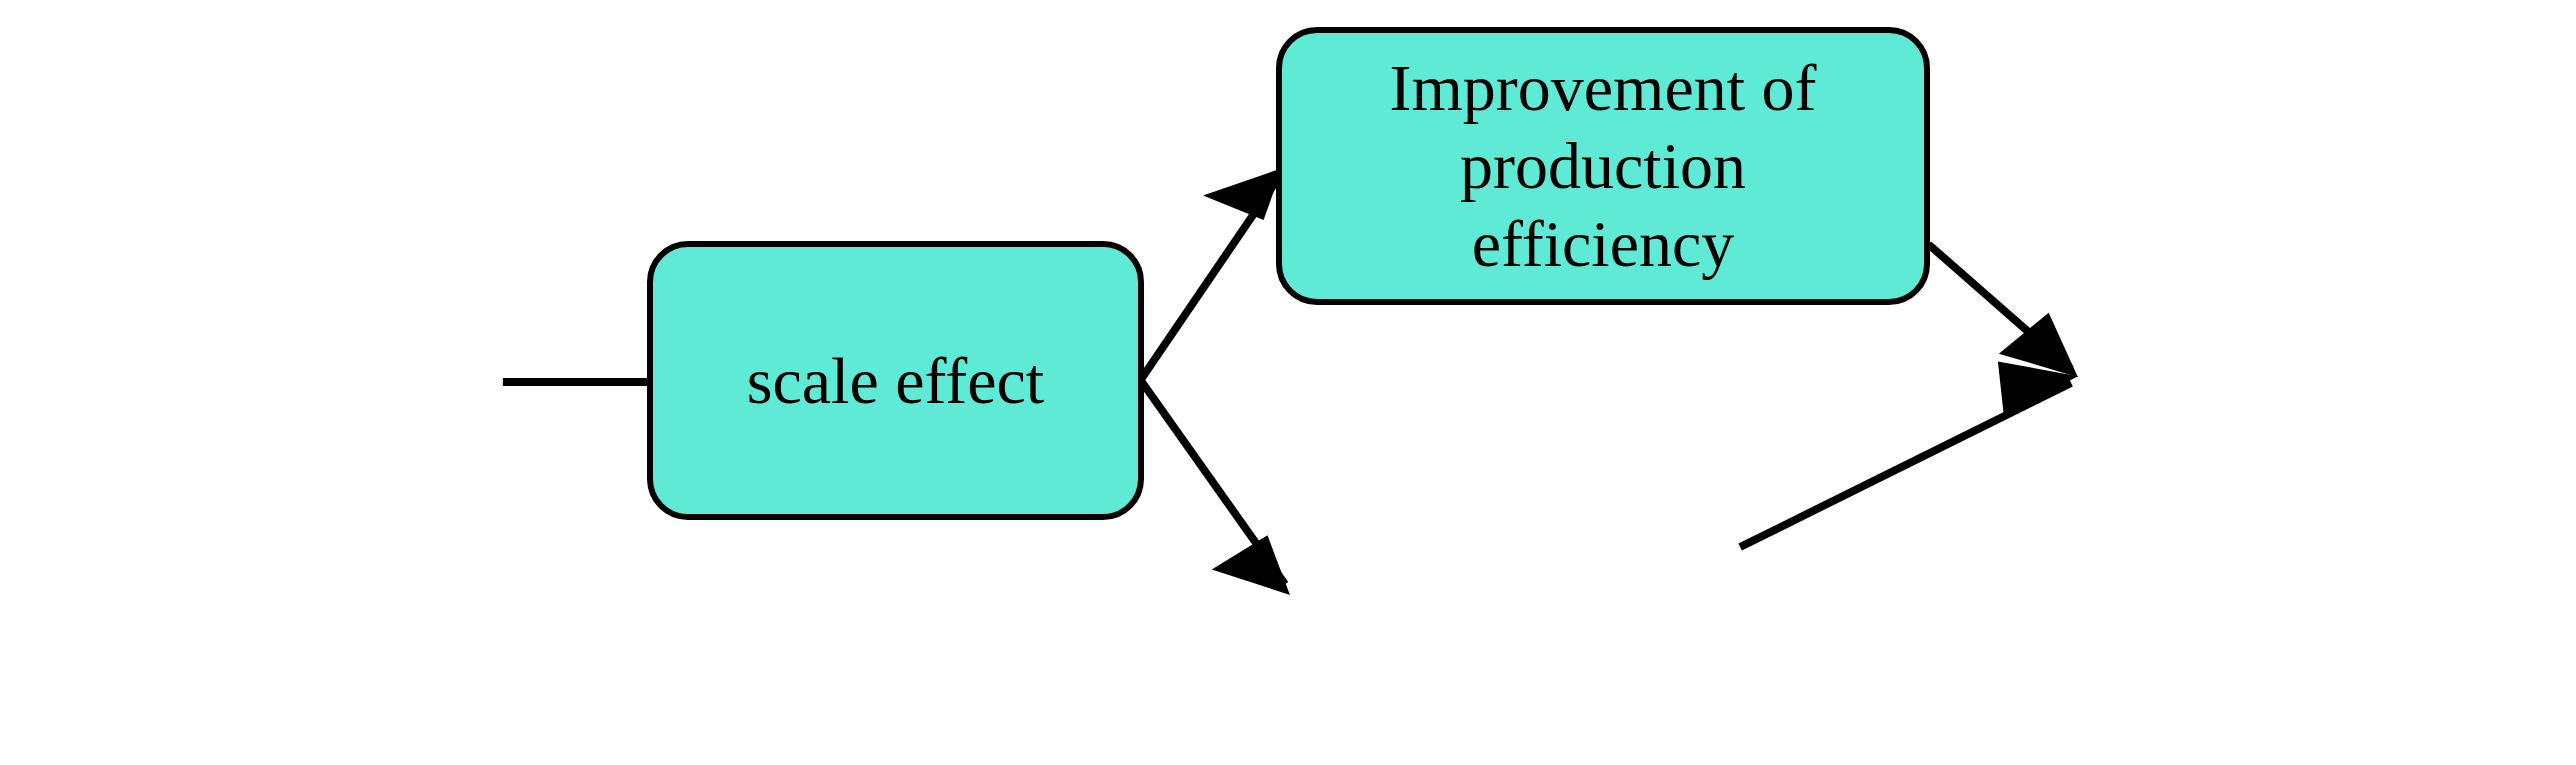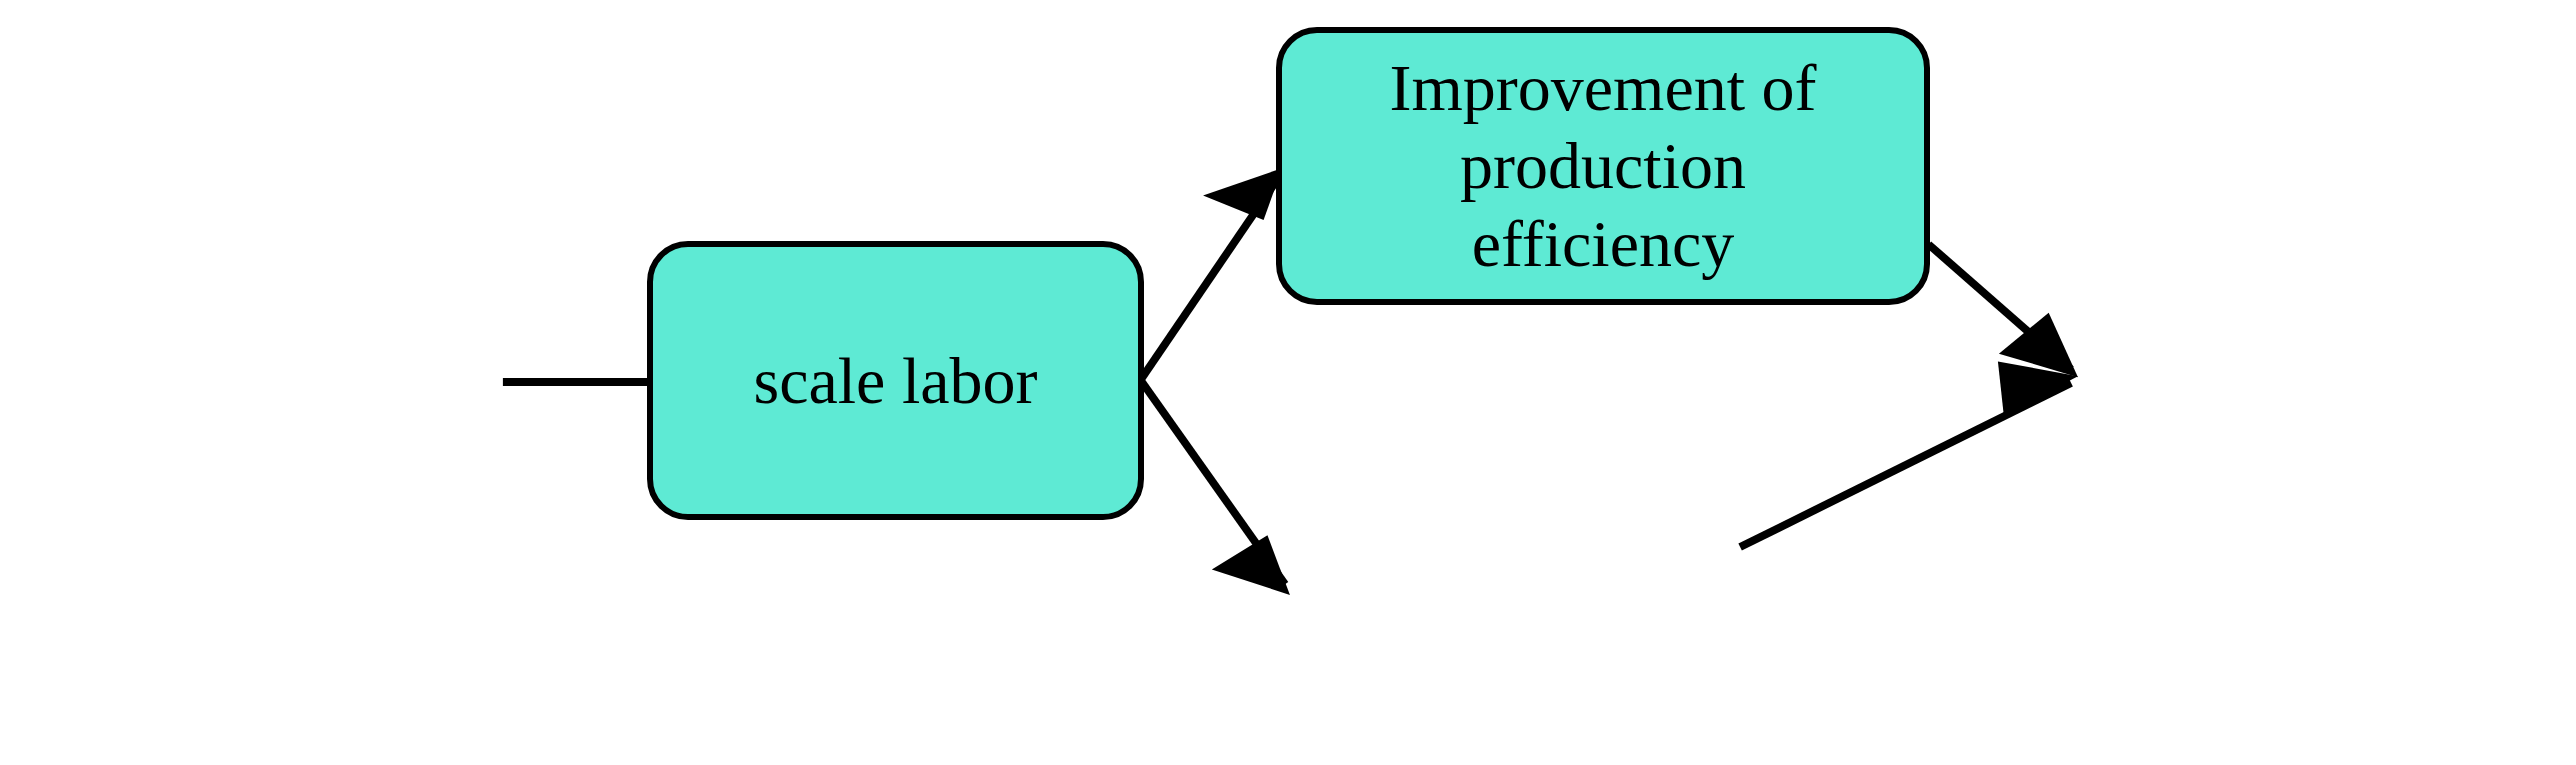--- a/index.html
+++ b/index.html
@@ -65,21 +65,21 @@
     <polygon points="1321,609 1241,583 1298,548" fill="#000000"></polygon>
 
     <line x1="1975" y1="250" x2="2121" y2="378" stroke="#000000" stroke-width="8"></line>
     <polygon points="2128,386 2047,362 2098,320" fill="#000000"></polygon>
 
     <line x1="1782" y1="560" x2="2121" y2="392" stroke="#000000" stroke-width="8"></line>
     <polygon points="2128,385 2052,425 2046,370" fill="#000000"></polygon>
   </svg>
 
 
-  <div class="node" id="node-scale">scale labor</div>
+  <div class="node" id="node-scale">scale effect</div>
 
   <div class="node" id="node-improve">Improvement of
 production
 efficiency</div>
 
 
 
 </div>
 
 

